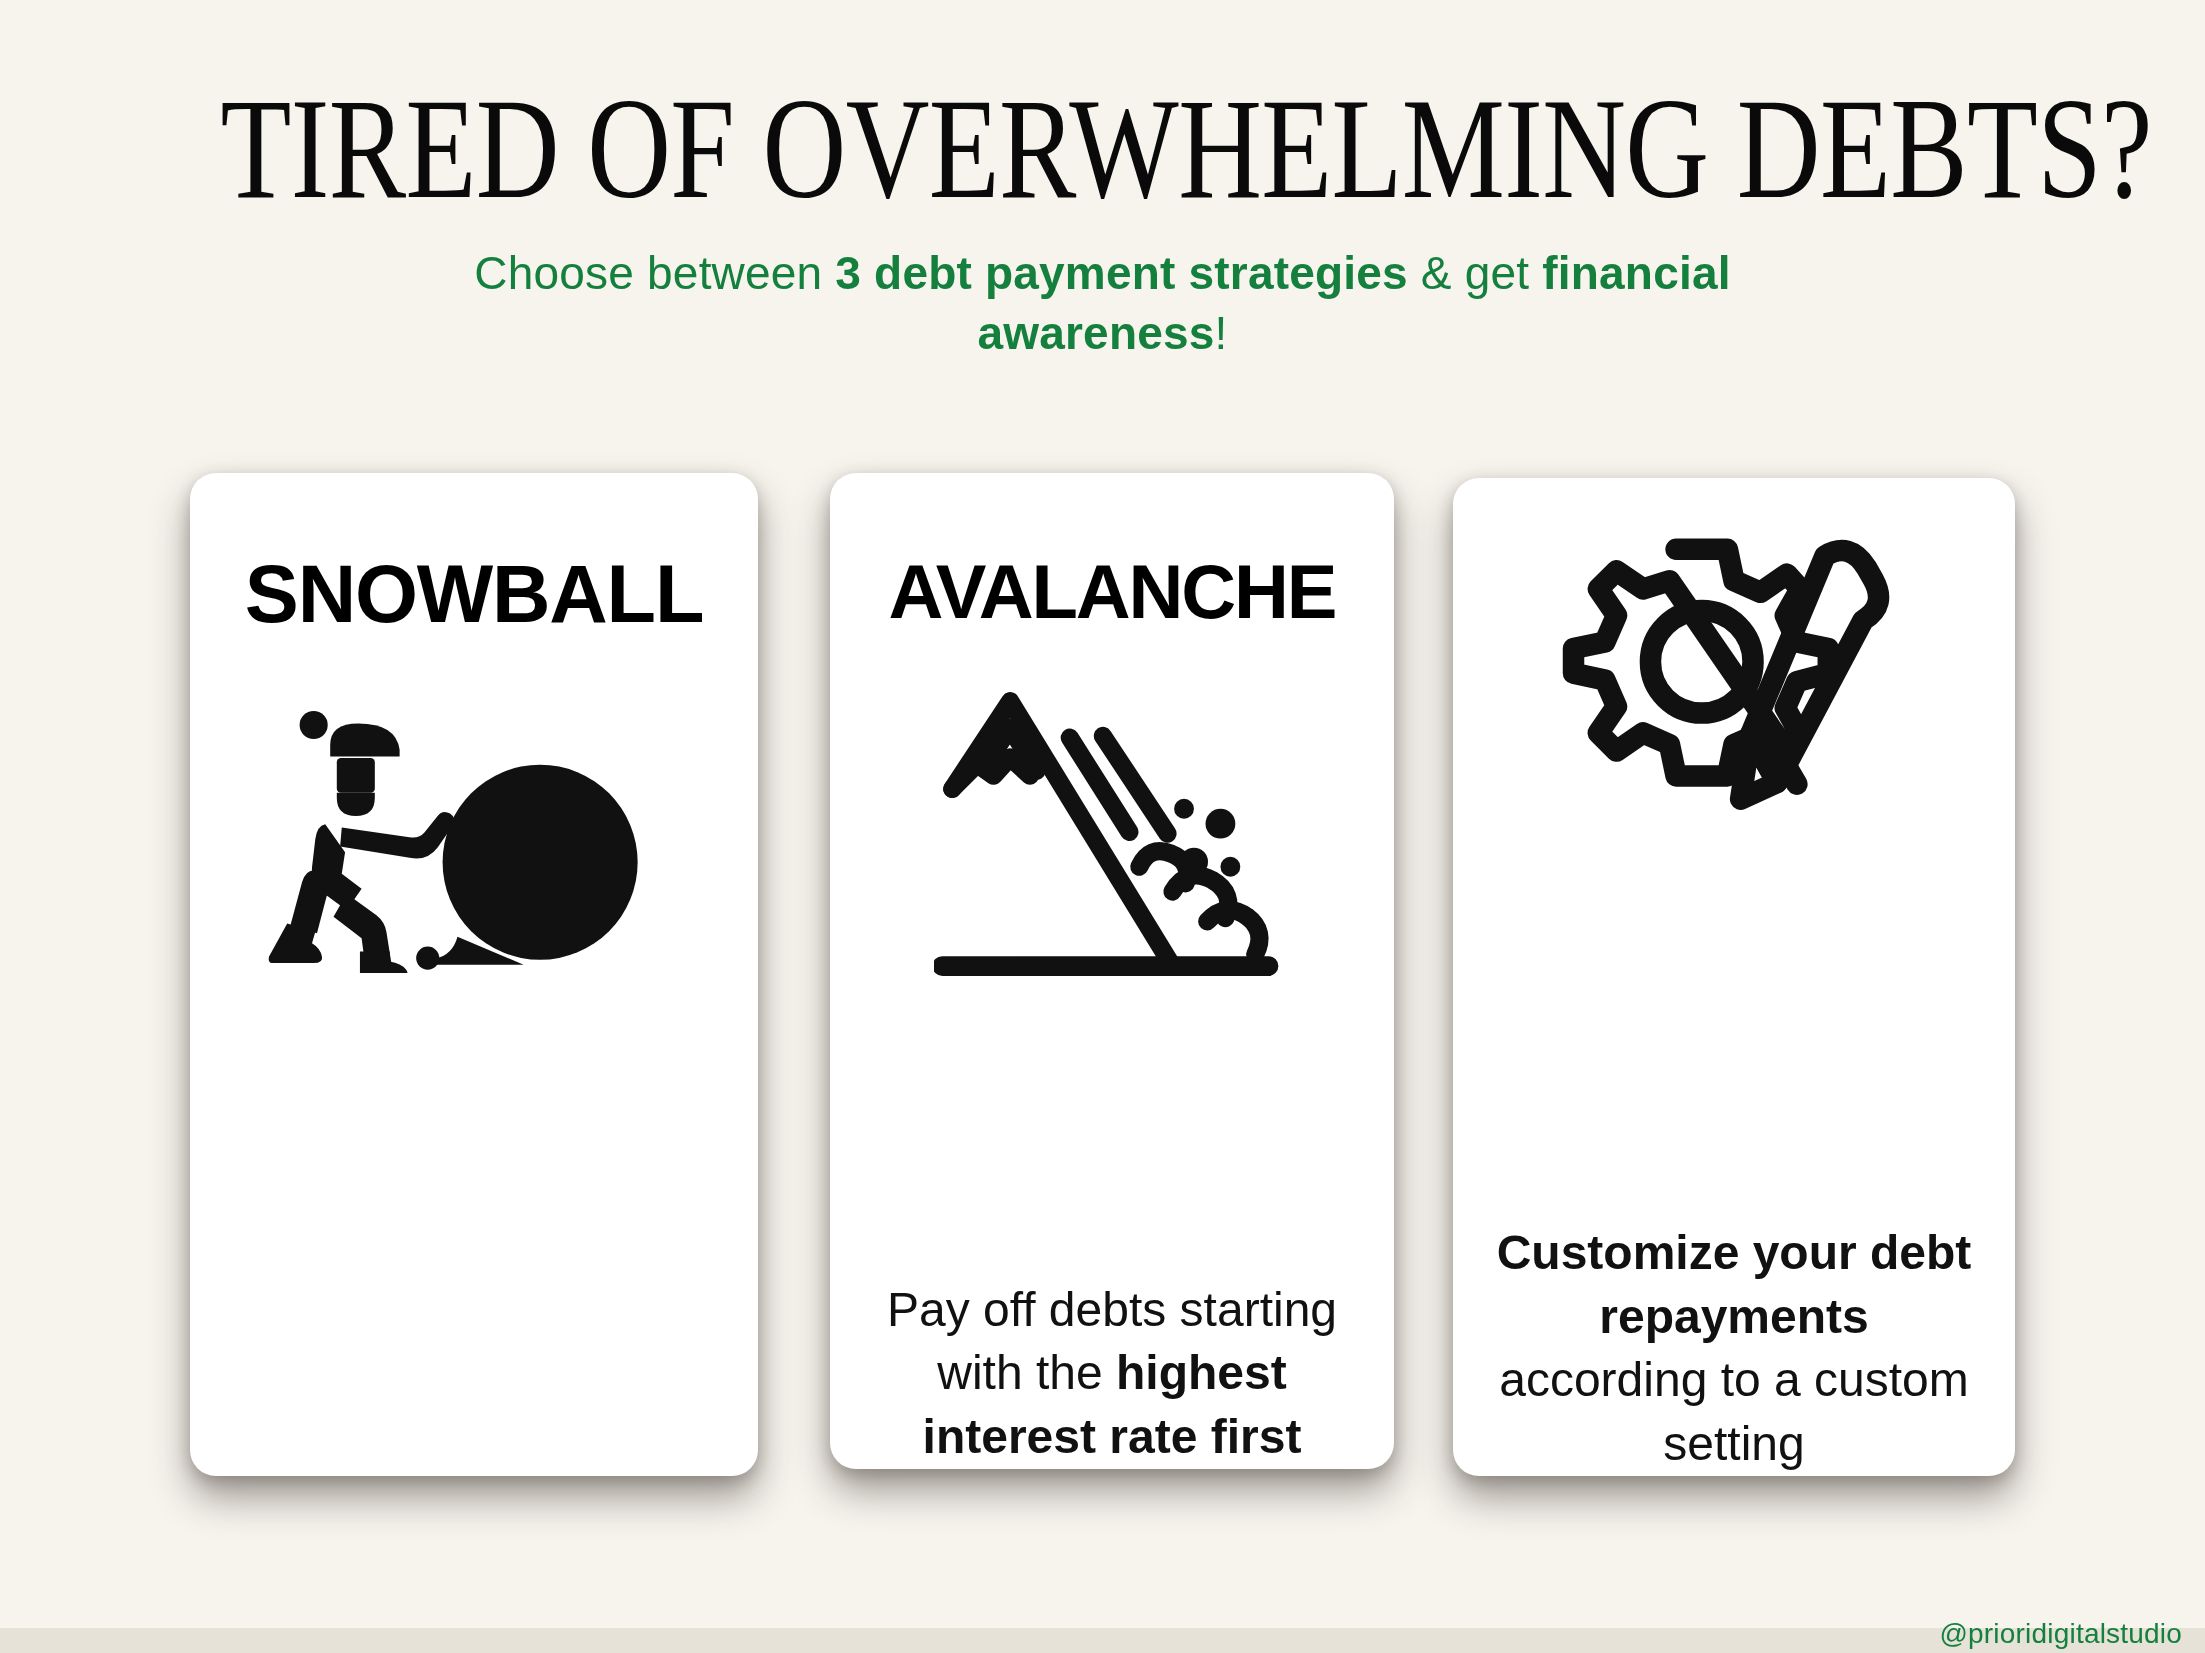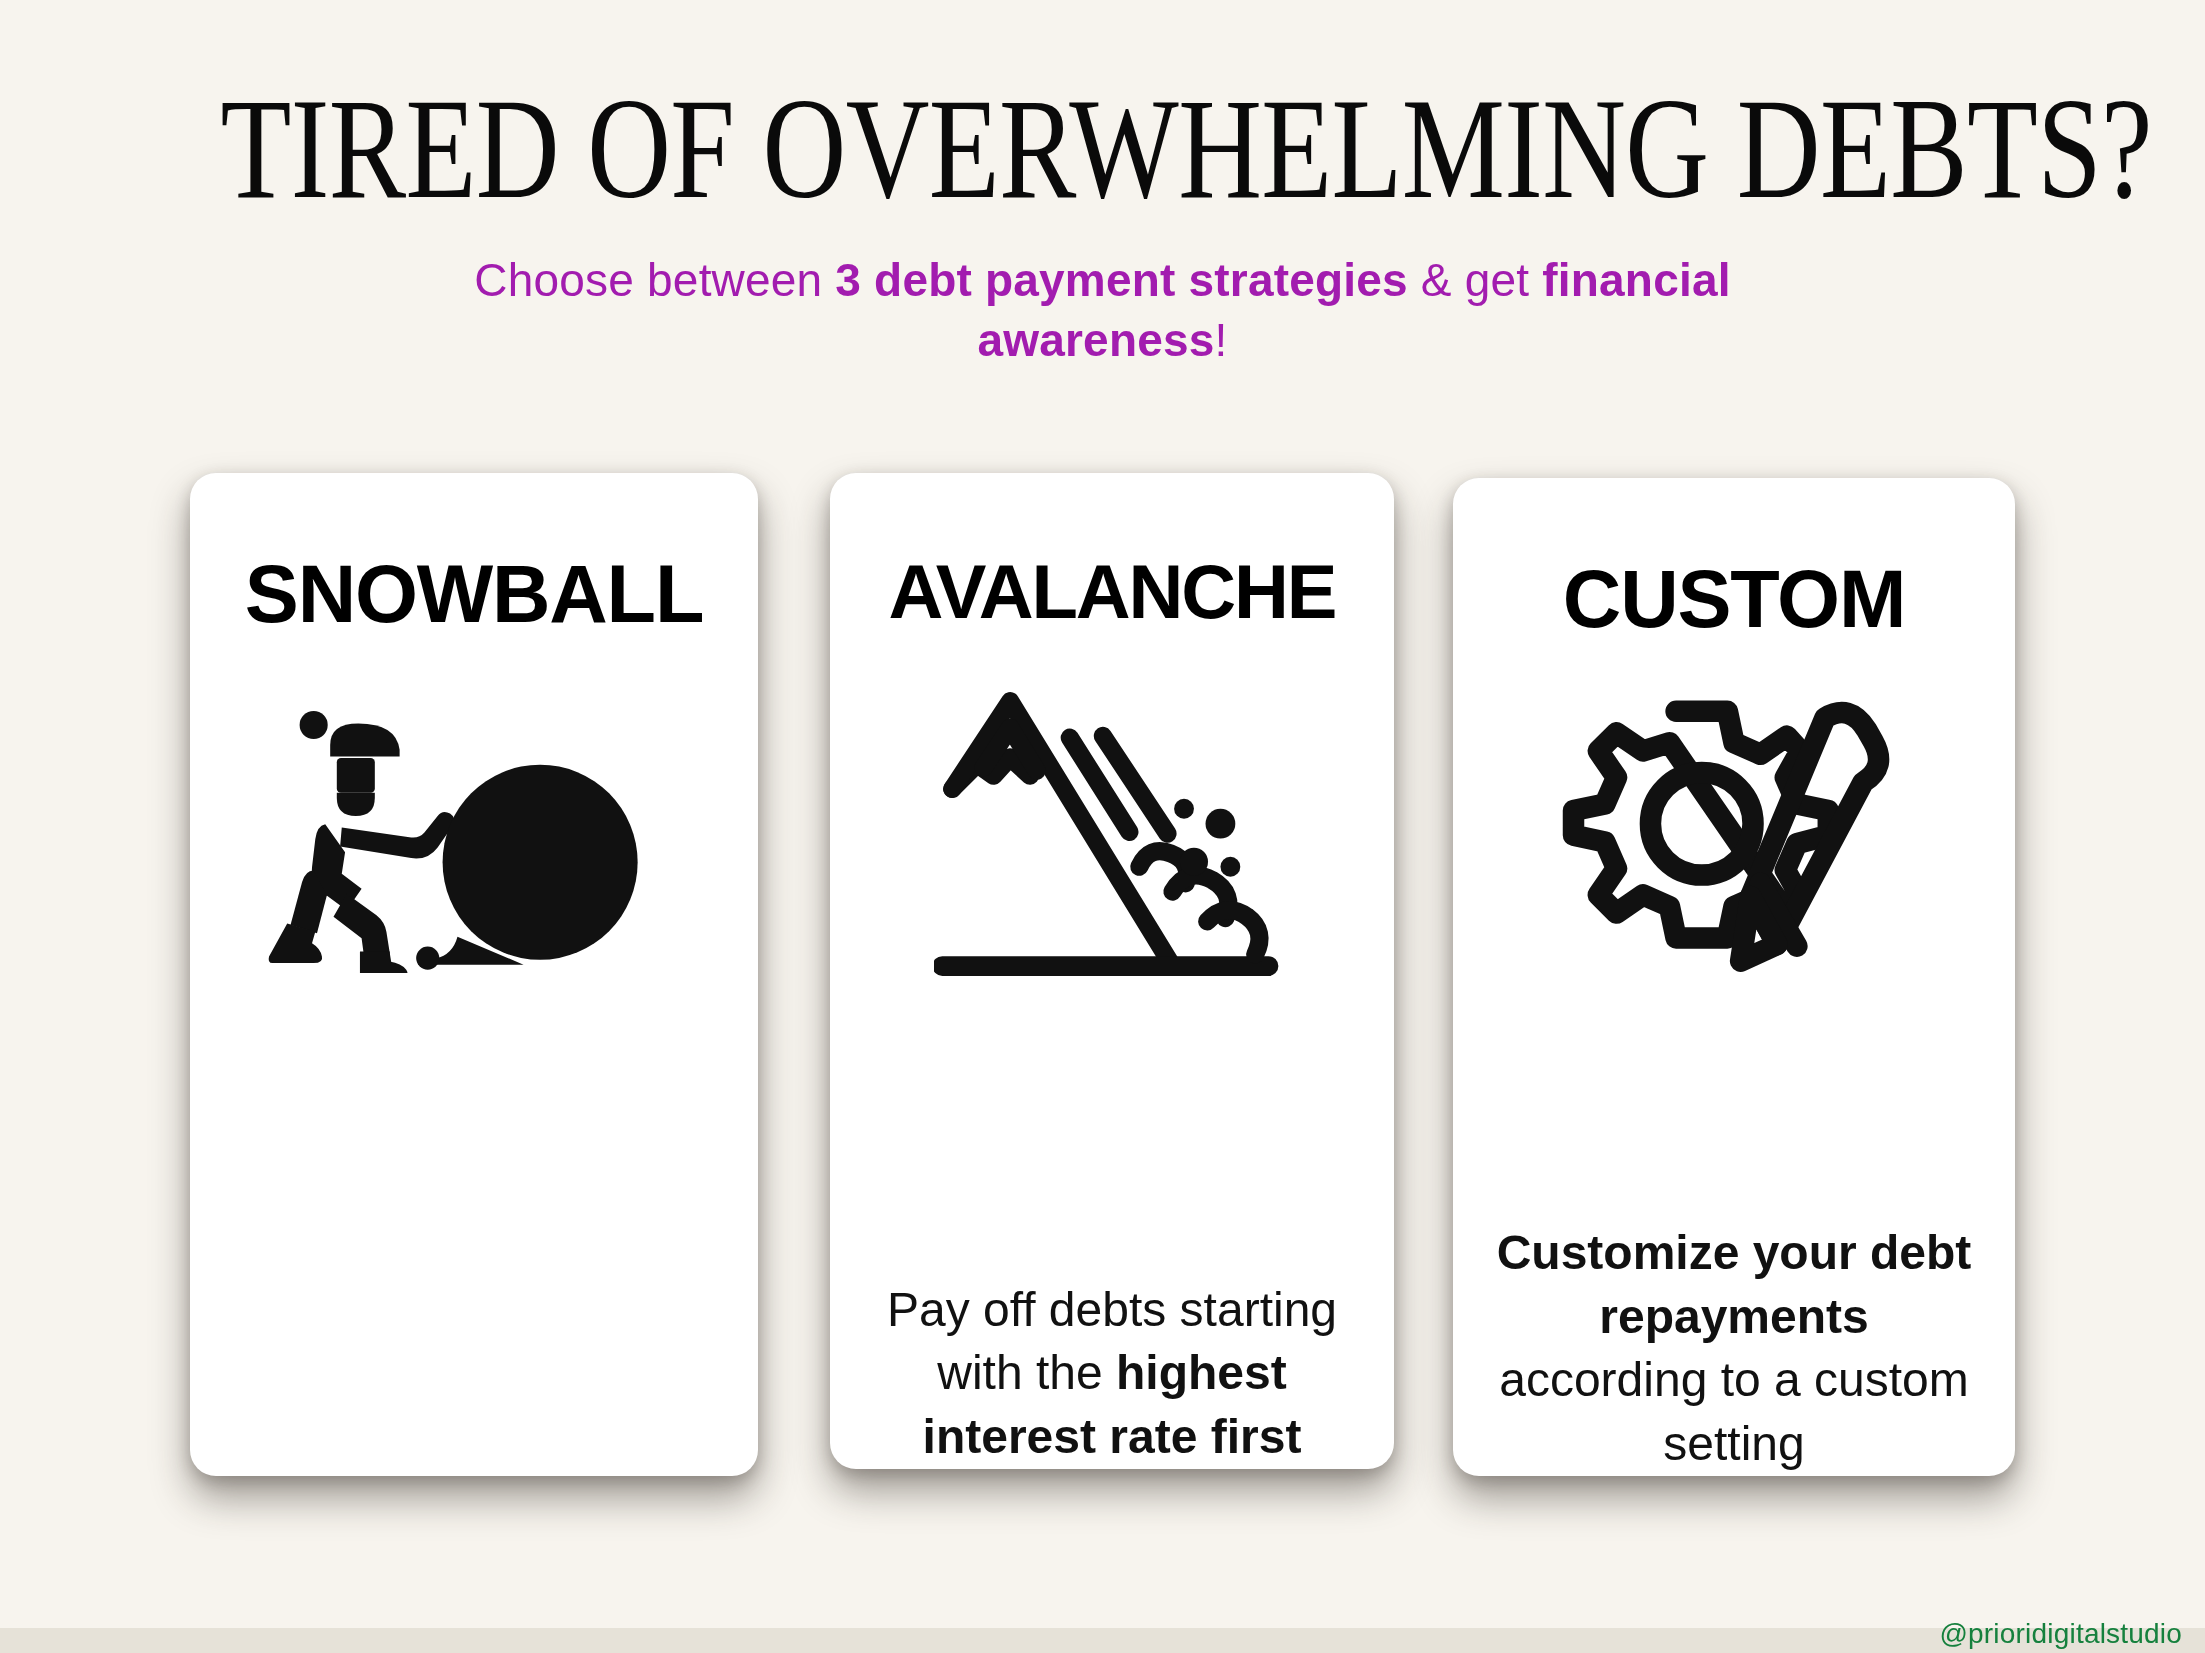--- a/index.html
+++ b/index.html
@@ -21,25 +21,25 @@
     line-height:1.0;
     letter-spacing:-0.8px;
     padding-top:76px;
     transform:scaleX(0.80);
     transform-origin:center top;
     white-space:nowrap;
   }
 
   .subtitle {
     text-align:center;
-    color:#a21caf;
+    color:#15803d;
     font-size:46px;
     line-height:1.30;
     font-weight:400;
-    margin-top:30px;
+    margin-top:23px;
     padding:0 347px;
     letter-spacing:0.2px;
   }
   .subtitle b { font-weight:700; }
 
   
   .cards {
     position:absolute;
     left:0; top:473px;
     width:2205px;
@@ -181,21 +181,20 @@
         </g>
       </svg>
     </div>
 
     <div class="card-body">
       <span>Pay off debts starting with the </span><b>highest interest rate first</b><span></span>
     </div>
   </div>
 
   <div class="card card--custom">
-    <div class="card-title">CUSTOM</div>
 
     <div class="card-icon">
       <svg width="364" height="298" viewBox="0 0 440 360" fill="none" stroke="#111" stroke-width="26" stroke-linecap="round" stroke-linejoin="round">
 
         <path d="M150 28 L212 28 L220 66 L252 80 L284 58 L300 76
                  M300 76 L282 108 L296 140 L334 148
                  M334 148 L334 178
                  M334 178 L296 188 L282 220 L300 252 L284 272
                  M284 272 L252 250 L220 264 L212 302 L150 302
                  L142 264 L110 250 L78 272 L56 250

